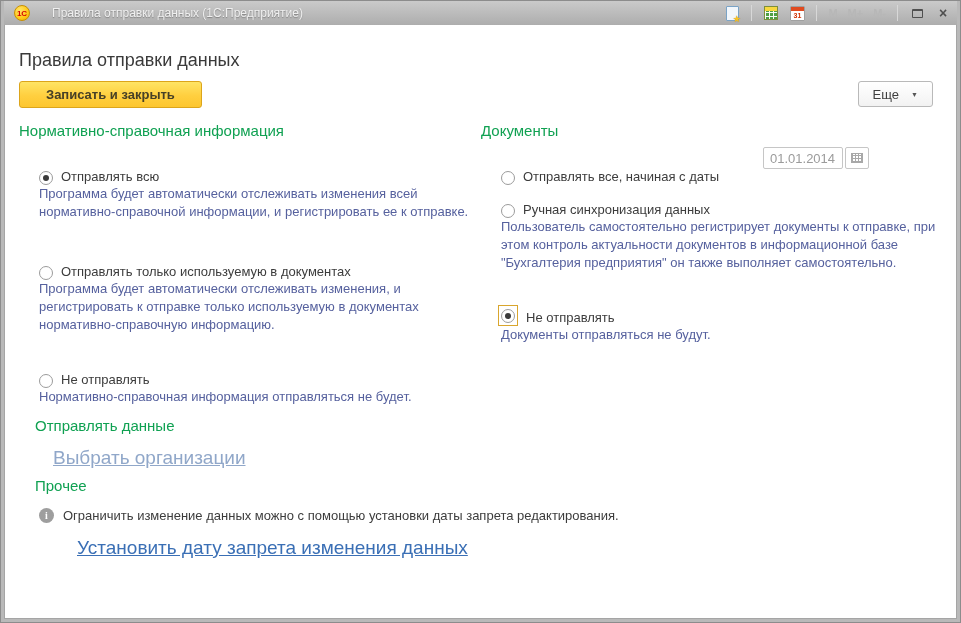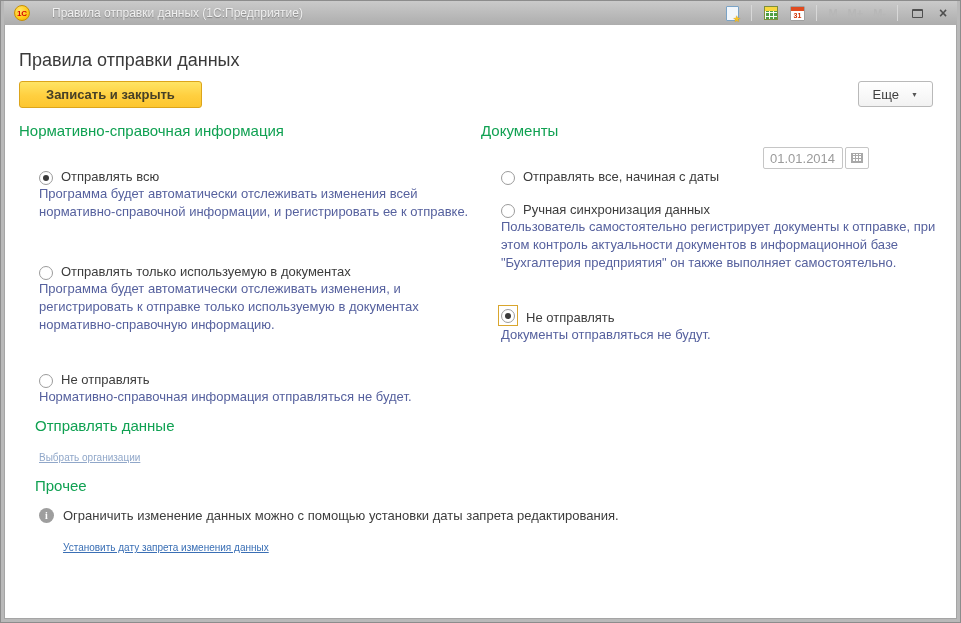--- a/index.html
+++ b/index.html
@@ -130,21 +130,21 @@
       repeating-linear-gradient(0deg, #a8a8a8 0 1px, transparent 1px 3px);
   }
   
   .section-heading-row { height:30px; display:flex; align-items:flex-start;margin-left:16px; }
   .check-row { height:31px; display:flex; align-items:flex-start; padding-left:20px; }
   .checkbox {
     width:15px; height:15px; border:1px solid #9b9b9b; border-radius:2px; background:#fff; flex:0 0 auto;
   }
   .check-label { font-size:13px; color:#3c3c3c; margin-left:18px; line-height:17px; }
   .link-row { height:30px; padding-left:20px; }
-  .link { font-size:10px; text-decoration:underline; cursor:pointer; }
+  .link { font-size:19px; text-decoration:underline; cursor:pointer;margin-left:14px; }
   .link.enabled { color:#3a6fb5;text-decoration:underline; }
   .link.disabled { color:#90a7c9; }
   .info-row { height:30px; display:flex; align-items:flex-start; padding-left:20px; }
   .info-icon {
     width:15px; height:15px; border-radius:50%; background:#9e9e9e; color:#fff;
     font-size:10px; font-weight:bold; font-family:"Liberation Serif", serif;
     display:flex; align-items:center; justify-content:center; flex:0 0 auto; margin-top:1px;
   }
   .info-text { font-size:13px; color:#3c3c3c; margin-left:9px; line-height:17px; white-space:nowrap; }
   .other-link-row { padding-left:44px; }

